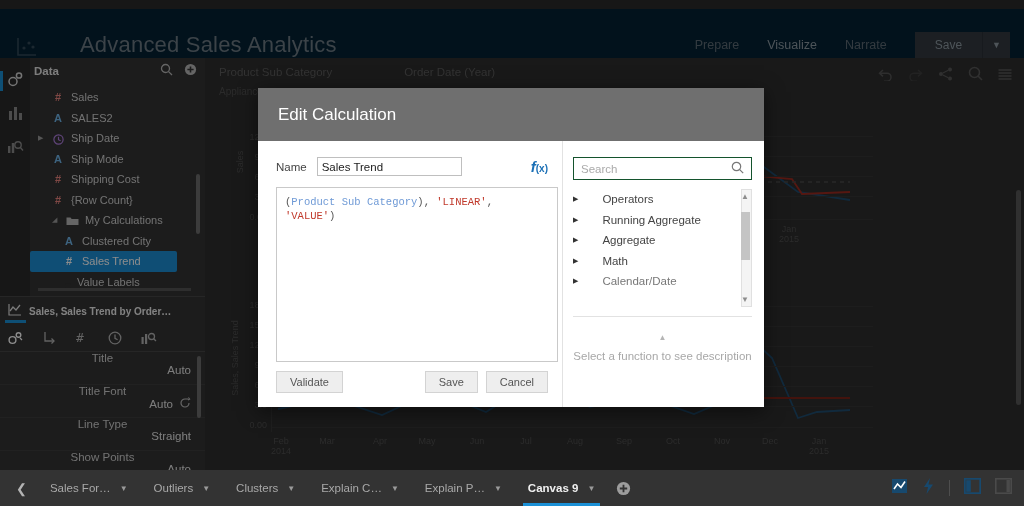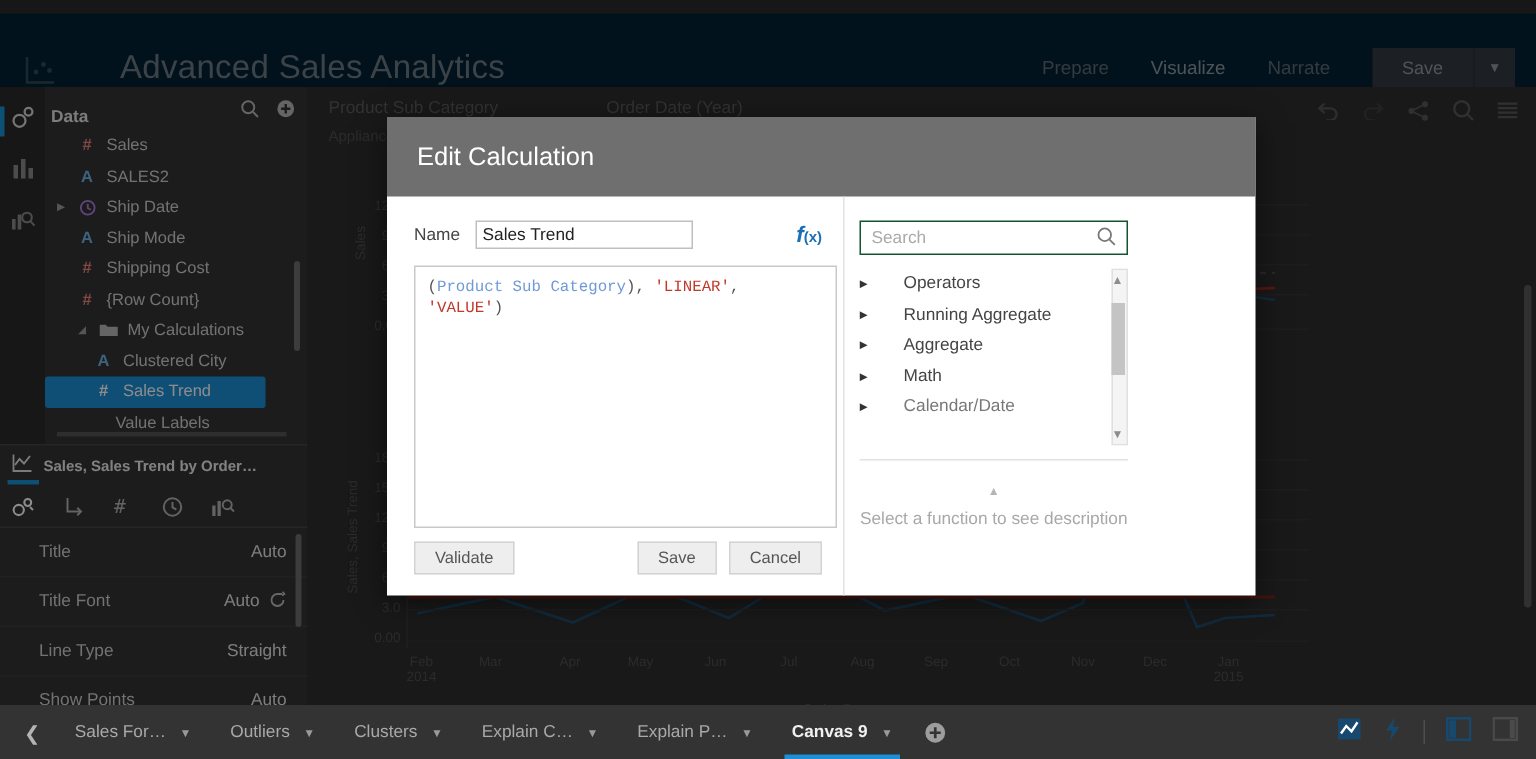--- a/index.html
+++ b/index.html
@@ -54,21 +54,21 @@
   .rail-item.active { color:#d5d5d5; }
   .rail-item.active::before {
     content:""; position:absolute; left:0; top:7px; bottom:7px; width:3px; background:#1b90d6;
   }
 
   
   .datapanel {
     position:absolute; top:58px; left:30px; width:175px; height:238px;
     background:#333333;
   }
-  .dp-head { height:26px; display:flex; align-items:flex-end; padding:0 8px 0 4px; }
+  .dp-head { height:26px; display:flex; align-items:center; padding:0 8px 0 4px; }
   .dp-head-title { color:#e3e3e3; font-size:11.5px; font-weight:bold; }
   .dp-head-icons { margin-left:auto; display:flex; gap:11px; align-items:center; color:#b9b9b9; }
   .dp-list { padding-top:3px; position:relative; height:208px; overflow:hidden; }
   .dp-row {
     height:20.5px; display:flex; align-items:center;
     font-size:11px; color:#d0d0d0; padding-left:8px;
   }
   .dp-row .caret { width:11px; font-size:7px; color:#9b9b9b; flex:0 0 11px; }
   .dp-row .glyph { width:18px; text-align:center; font-size:11px; font-weight:bold; flex:0 0 18px; }
   .dp-row .lbl { margin-left:4px; white-space:nowrap; }
@@ -101,22 +101,22 @@
   .pp-head { height:28px; display:flex; align-items:center; padding-left:8px; gap:7px; }
   .pp-head-title { color:#ececec; font-size:10px; font-weight:bold; }
   .pp-tabs { height:26px; display:flex; align-items:center; padding-left:8px; gap:19px; color:#b4b4b4; }
   .pp-tab { position:relative; display:flex; align-items:center; }
   .pp-tab.active { color:#fff; }
   .pp-tab.active::before {
     content:""; position:absolute; left:-3px; right:-3px; top:-11px; height:3px; background:#1b90d6;
   }
   .pp-rows { border-top:1px solid #454545; position:relative; }
   .pp-row {
-    height:33px; display:flex; align-items:center; padding:0 14px 0 26px;
-    border-bottom:1px solid #3d3d3d; font-size:11.5px; color:#cfcfcf;
+    height:33px; display:flex; align-items:center; padding:0 14px 0 14px;
+    border-bottom:1px solid #3d3d3d; font-size:11.5px; color:#cfcfcf;flex-direction:column;
   }
   .pp-row .pv { margin-left:auto; color:#e4e4e4; display:flex; align-items:center; gap:6px; }
   .pp-scroll {
     position:absolute; right:4px; top:4px; width:4px; height:62px;
     background:#6d6d6d; border-radius:2px;
   }
   .pp-collapse {
     position:absolute; right:2px; bottom:24px; color:#9a9a9a; font-size:12px;
   }
 
@@ -168,21 +168,21 @@
   .bb-tab.active::after {
     content:""; position:absolute; left:8px; right:8px; bottom:0; height:3px; background:#1b90d6;
   }
   .bb-add { color:#b0b0b0; margin-left:8px; display:flex; align-items:center; }
   .bb-right { margin-left:auto; display:flex; align-items:center; gap:14px; padding-right:12px; }
   .bb-div { width:1px; height:16px; background:#4e4e4e; }
 
   
   .scrim { position:absolute; inset:0; background:rgba(0,0,0,0.45); }
   .modal {
-    position:absolute; left:258px; top:78px; width:579px; height:319px;
+    position:absolute; left:258px; top:88px; width:506px; height:319px;
     background:#ffffff; box-shadow:0 4px 18px rgba(0,0,0,.5);
   }
   .modal-head {
     height:53px; background:#6f6f6f; display:flex; align-items:center; padding-left:20px;
   }
   .modal-title { color:#fff; font-size:17px; }
   .modal-body { display:flex; height:266px; }
   .mb-left { width:304px; padding:16px 14px 0 18px; position:relative; }
   .name-row { display:flex; align-items:center; gap:10px; }
   .name-lbl { color:#444; font-size:11.5px; }

